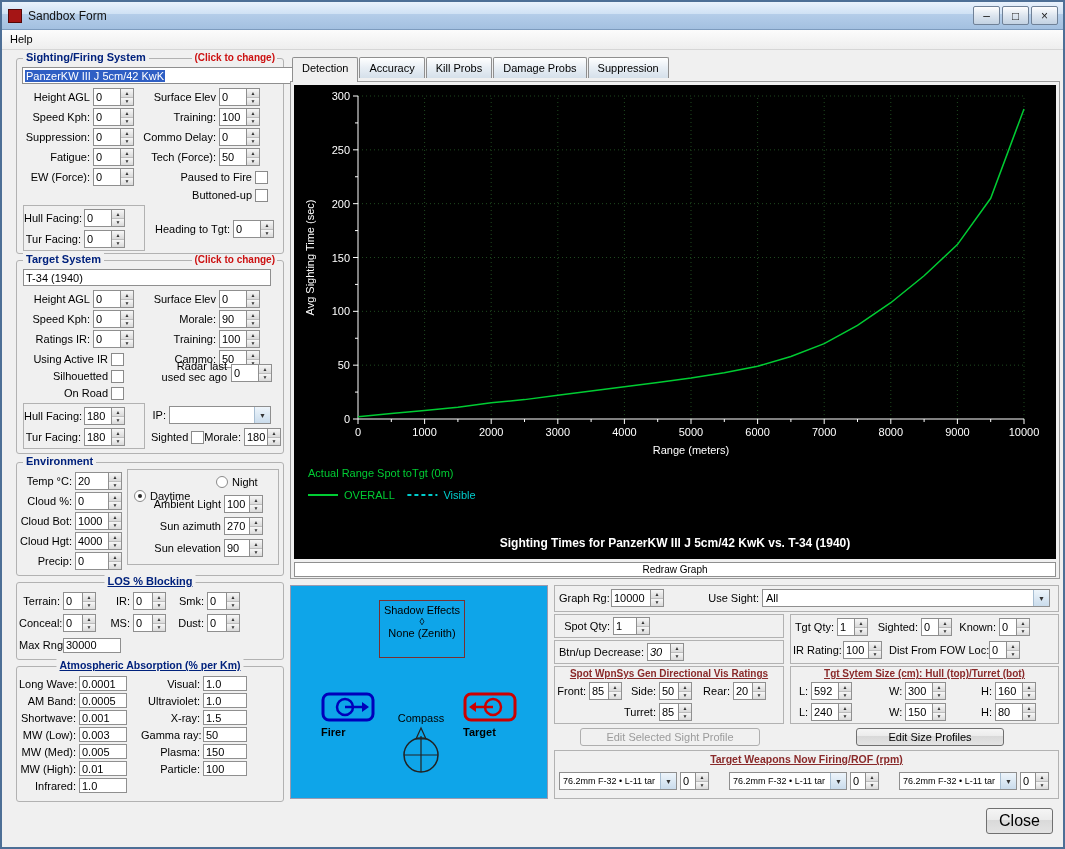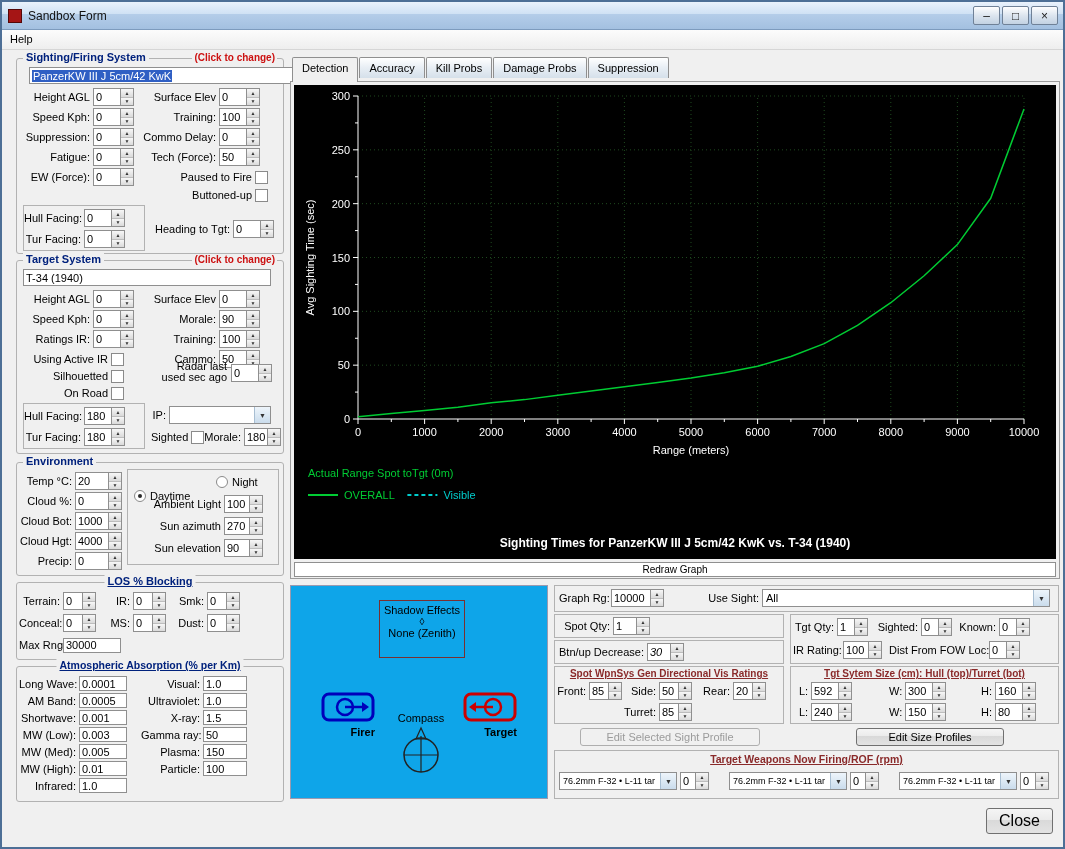--- a/index.html
+++ b/index.html
@@ -55,21 +55,21 @@
   .tab.active{height:25px;background:#f0f0f0;position:relative;z-index:3}
   .tabpage{position:absolute;left:288px;top:79px;width:770px;height:498px;border:1px solid #9b9b9b;background:#f0f0f0}
   .chart{position:absolute;left:3px;top:3px;width:762px;height:474px;background:#000}
   .redraw{position:absolute;left:3px;top:480px;width:762px;height:15px;border:1px solid #8f8f8f;background:#fff;
     font-size:10px;display:flex;align-items:center;justify-content:center}
   
   .cream{position:absolute;left:288px;top:583px;width:258px;height:214px;border:1px solid #9a9ab0;background:#0ea5e9}
   .shadowbox{position:absolute;left:88px;top:14px;width:86px;height:58px;border:1px solid #7a3030;text-align:center}
   .rightpanel{position:absolute;left:552px;top:583px;width:505px;height:214px}
   .box{position:absolute;border:1px solid #b2b2b2}
-  .iconlbl{position:absolute;font-weight:bold;text-align:right}
+  .iconlbl{position:absolute;font-weight:bold;text-align:left}
   .close{position:absolute;left:984px;top:806px;width:67px;height:26px;font-size:16px}
   svg text{font-family:"Liberation Sans",sans-serif}
 </style>
 </head>
 <body>
 
 <div class="titlebar">
   <span class="appicon"></span>
   <span class="wtitle">Sandbox Form</span>
   <span class="winbtns">
@@ -78,21 +78,21 @@
     <span class="winbtn">×</span>
   </span>
 </div>
 <div class="menubar">
   <span class="menuitem">Help</span>
 </div>
 
 <div class="grp" style="left:14px;top:56px;width:268px;height:196px">
   <span class="gt">Sighting/Firing System</span>
   <span class="hint">(Click to change)</span>
-  <div class="namebox" style="left:12px;top:8px;width:292px">
+  <div class="namebox" style="left:5px;top:8px;width:292px">
       <span class="sel">PanzerKW III J 5cm/42 KwK</span>
     </div>
   <div class="r" style="left:2px;top:28px">
       <span class="l" style="width:74px">Height AGL</span>
       <span class="spin">
         <input class="si" value="0" style="">
         <span class="sb"></span>
       </span>
     </div>
   <div class="r" style="left:118px;top:28px">

